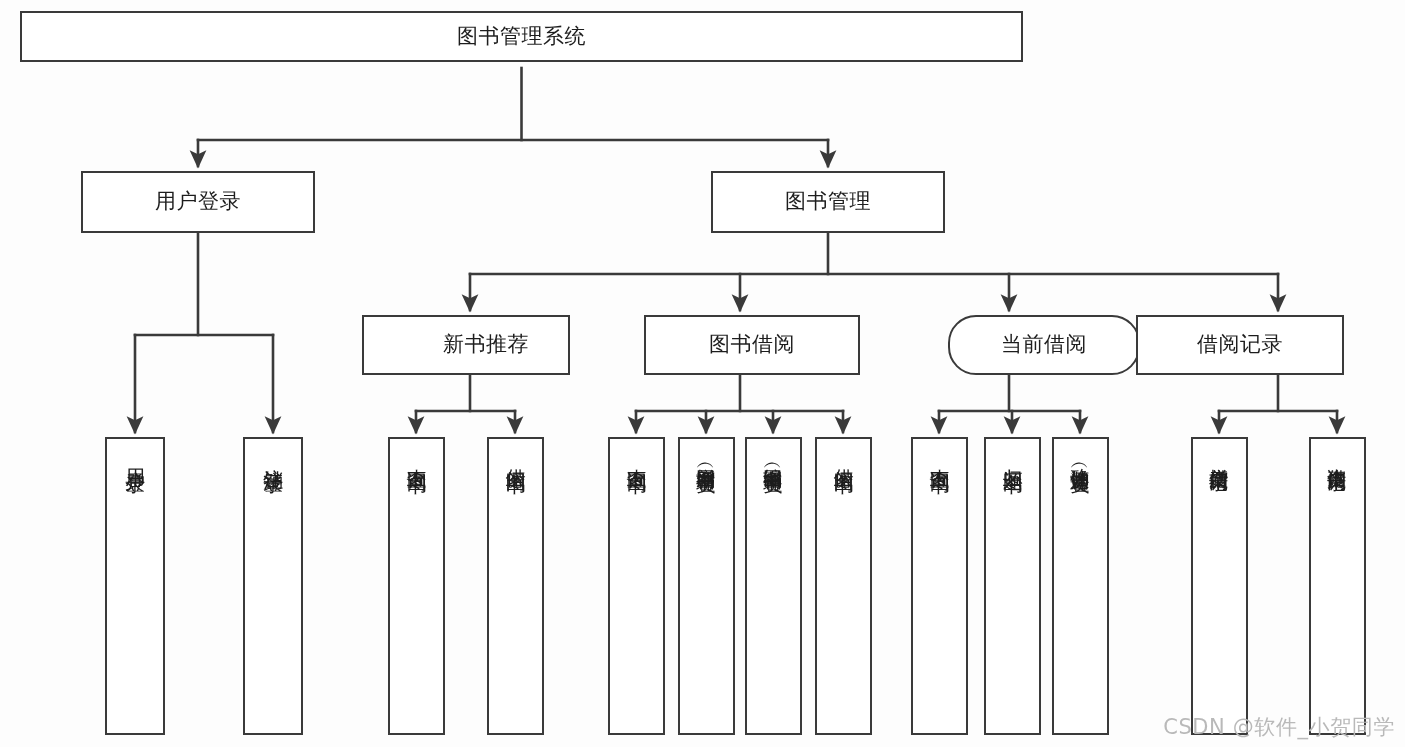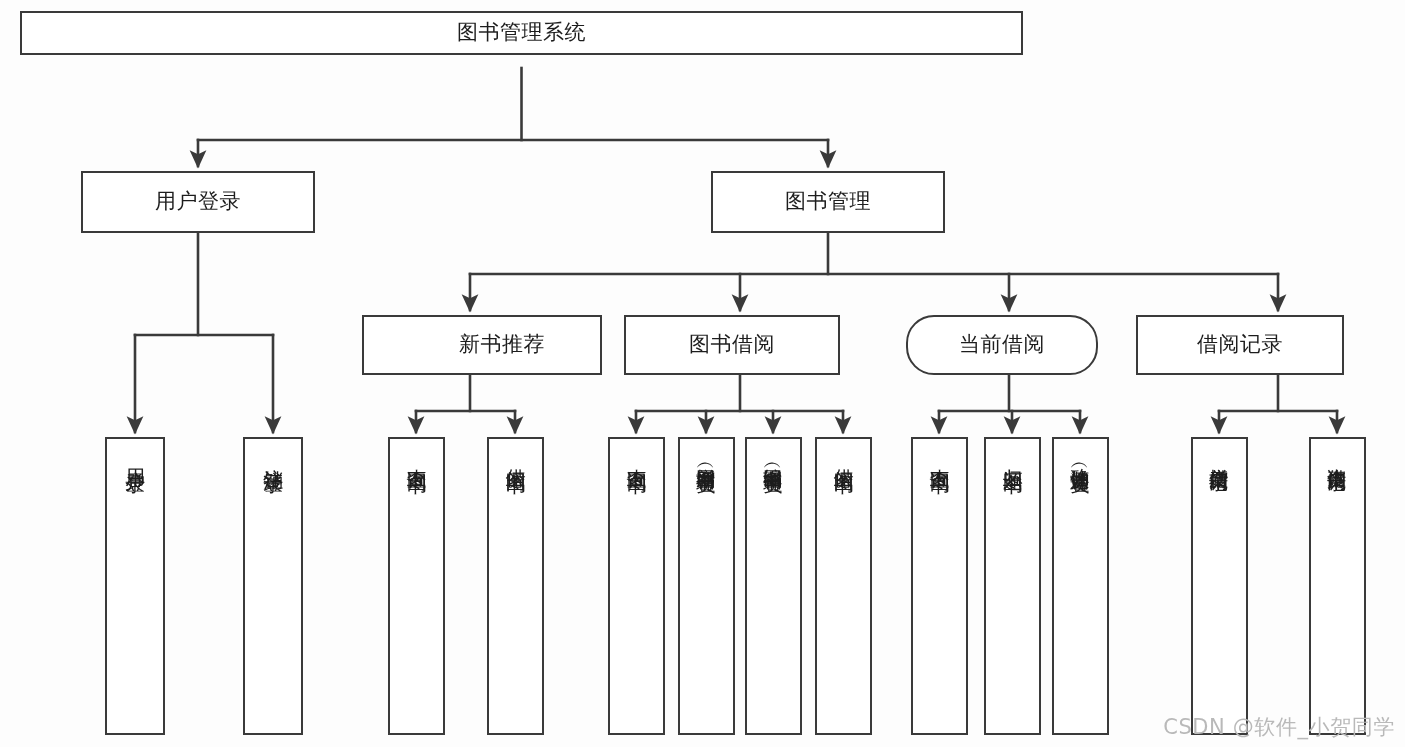--- a/index.html
+++ b/index.html
@@ -120,38 +120,38 @@
       <path d="M 1012 411 L 1012 432" marker-end="url(#arrow)"></path>
       <path d="M 1080 411 L 1080 432" marker-end="url(#arrow)"></path>
 
       <path d="M 1278 375 L 1278 411"></path>
       <path d="M 1219 411 L 1337 411"></path>
       <path d="M 1219 411 L 1219 432" marker-end="url(#arrow)"></path>
       <path d="M 1337 411 L 1337 432" marker-end="url(#arrow)"></path>
     </g>
   </svg>
 
-  <div class="node" id="node-root" style="left: 20px; top: 11px; width: 1003px; height: 44px;">
+  <div class="node" id="node-root" style="left: 20px; top: 11px; width: 1003px; height: 51px;">
     <span class="label">图书管理系统</span>
   </div>
 
   <div class="node" id="node-user-login" style="left: 81px; top: 171px; width: 234px; height: 62px;">
     <span class="label">用户登录</span>
   </div>
   <div class="node" id="node-book-manage" style="left: 711px; top: 171px; width: 234px; height: 62px; text-align: center;">
     <span class="label">图书管理</span>
   </div>
 
-  <div class="node" id="node-new-book-recommend" style="left: 362px; top: 315px; width: 240px; height: 60px; padding-left: 40px;">
+  <div class="node" id="node-new-book-recommend" style="left: 362px; top: 315px; width: 208px; height: 60px; padding-left: 40px;">
     <span class="label">新书推荐</span>
   </div>
-  <div class="node" id="node-book-borrow" style="left: 624px; top: 315px; width: 216px; height: 60px;">
+  <div class="node" id="node-book-borrow" style="left: 644px; top: 315px; width: 216px; height: 60px;">
     <span class="label">图书借阅</span>
   </div>
-  <div class="node" id="node-current-borrow" style="left: 906px; top: 315px; width: 192px; height: 60px; border-radius: 28px;">
+  <div class="node" id="node-current-borrow" style="left: 948px; top: 315px; width: 192px; height: 60px; border-radius: 28px;">
     <span class="label">当前借阅</span>
   </div>
   <div class="node" id="node-borrow-record" style="left: 1136px; top: 315px; width: 208px; height: 60px;">
     <span class="label">借阅记录</span>
   </div>
 
   <div class="node leaf" id="node-leaf-user-login" style="left: 105px; top: 437px; width: 60px; height: 298px;">
     <span class="label">用户登录</span>
   </div>
   <div class="node leaf" id="node-leaf-logout" style="left: 243px; top: 437px; width: 60px; height: 298px;">

